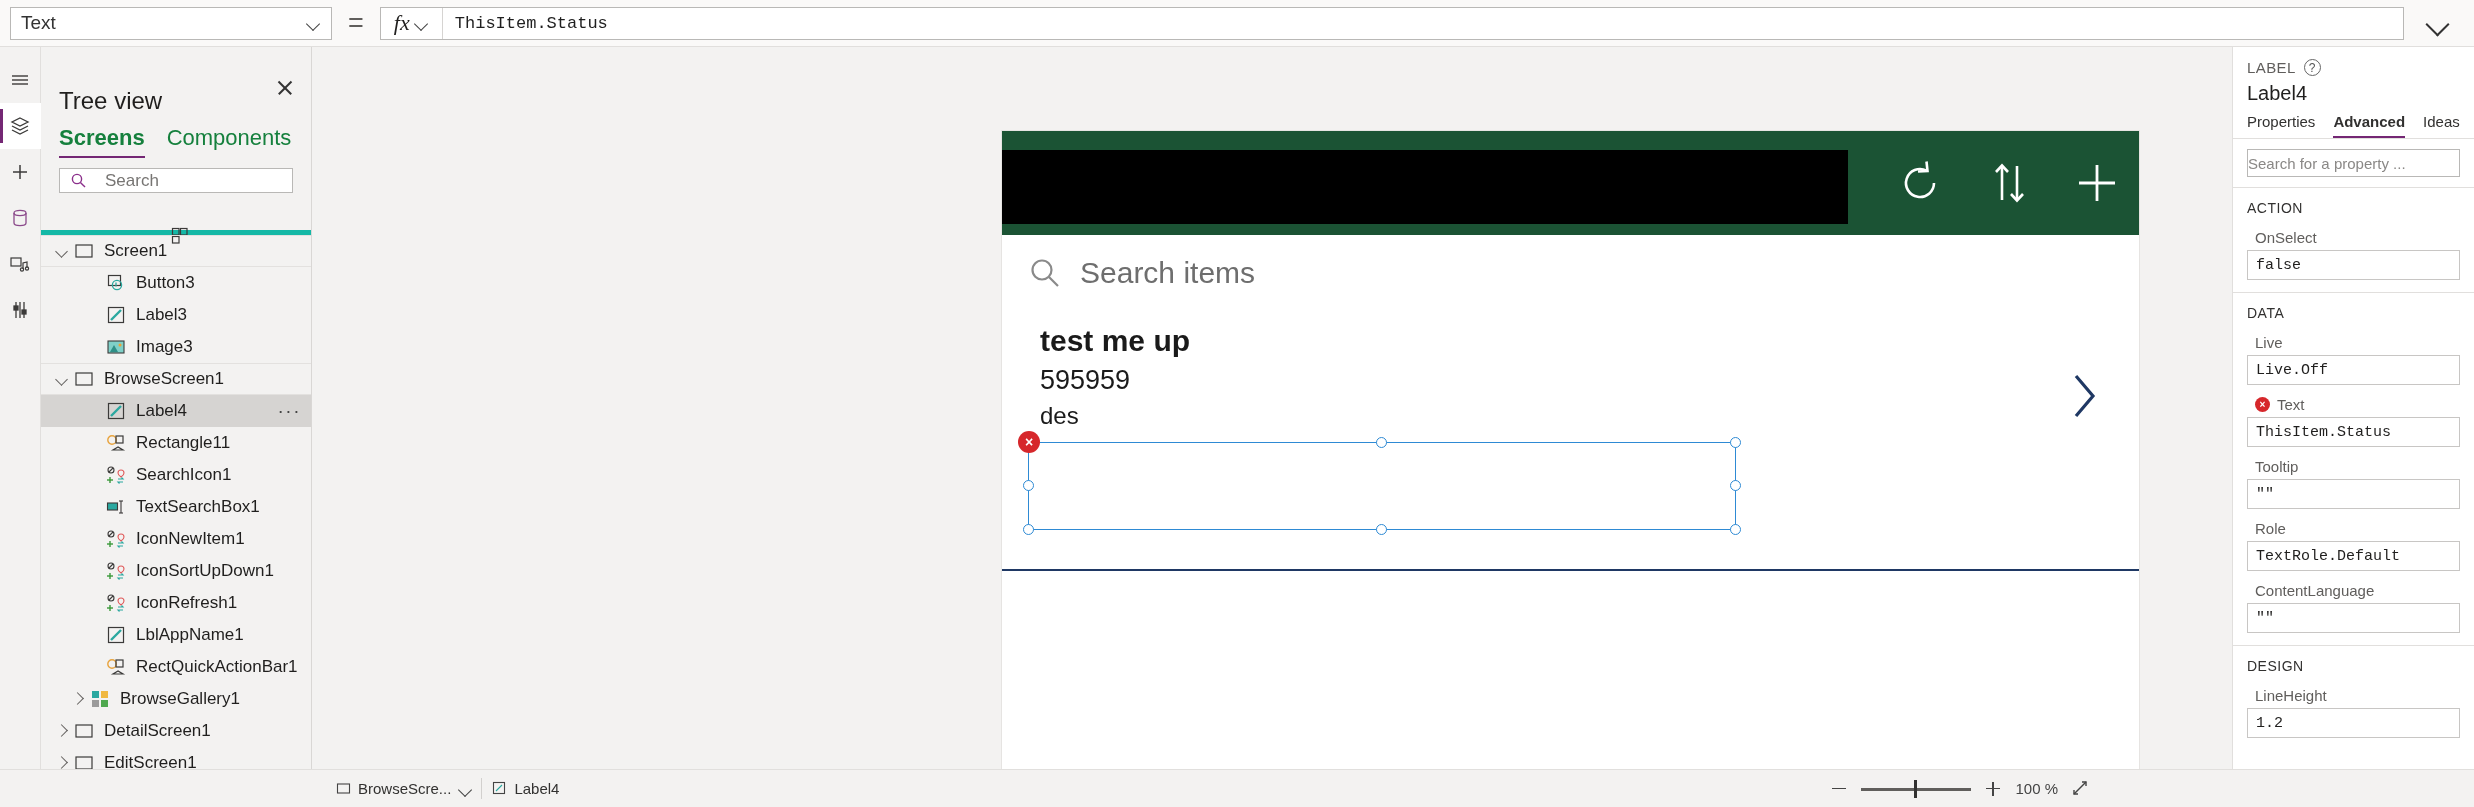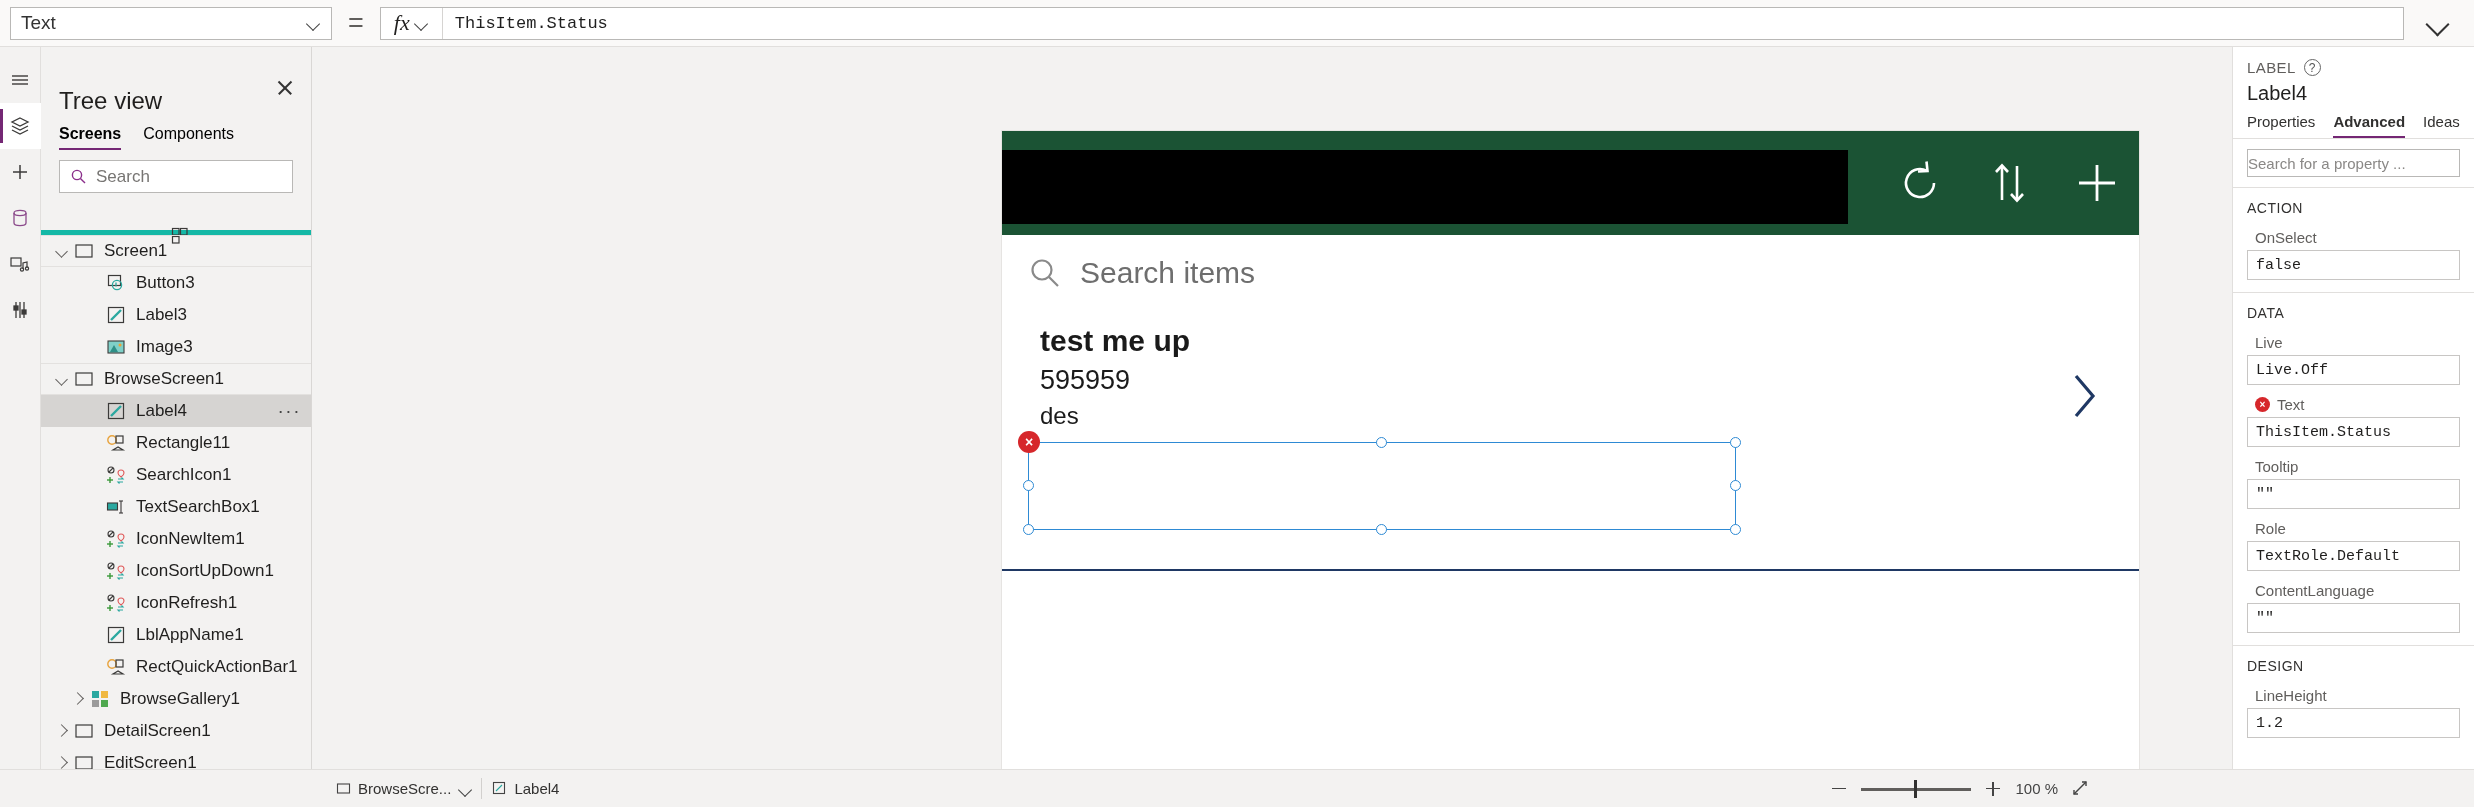--- a/index.html
+++ b/index.html
@@ -74,29 +74,29 @@
   }
   .tp-head { display: flex; align-items: center; padding: 14px 14px 6px 18px; }
   .tp-title { font-size: 24px; font-weight: 400; color: #201f1e; flex: 1; margin-top: 26px; }
   .tp-close { width: 24px; height: 24px; position: relative; }
   .tp-close::before, .tp-close::after {
     content: ""; position: absolute; left: 3px; top: 11px; width: 18px; height: 1.6px; background: #333;
   }
   .tp-close::before { transform: rotate(45deg); }
   .tp-close::after { transform: rotate(-45deg); }
   .tp-tabs { display: flex; gap: 22px; padding: 4px 18px 0 18px; }
-  .tp-tab { font-size: 16px; color: #000000; padding-bottom: 7px; position: relative; }
+  .tp-tab { font-size: 22px; color: #15803d; padding-bottom: 7px; position: relative; }
   .tp-tab.active { font-weight: 700; }
   .tp-tab.active::after {
     content: ""; position: absolute; left: 0; right: 0; bottom: 0; height: 2.5px; background: #742774;
   }
   .tp-searchwrap { padding: 10px 18px 8px 18px; }
   .tp-search {
-    height: 33px; background: #fff; border: 1px solid #b9b8b6; display: flex;
-    align-items: center; gap: 9px; padding: 3px 10px;
+    height: 25px; background: #fff; border: 1px solid #b9b8b6; display: flex;
+    align-items: center; gap: 18px; padding: 3px 10px;
   }
   .tp-search .ph { font-size: 17px; color: #777573; }
   .tree { flex: 1; overflow: hidden; padding-top: 2px; }
   .trow {
     display: flex; align-items: center; height: 32px; padding-right: 10px;
     font-size: 17px; color: #201f1e; position: relative;
   }
   .trow.sel { background: #d6d4d2; }
   .trow.app-row { border-bottom: 5px solid #14b8a6; flex-direction: column; }
   .trow.screen-row { border-top: 1px solid #e3e1df; border-bottom: 1px solid #e3e1df; }

